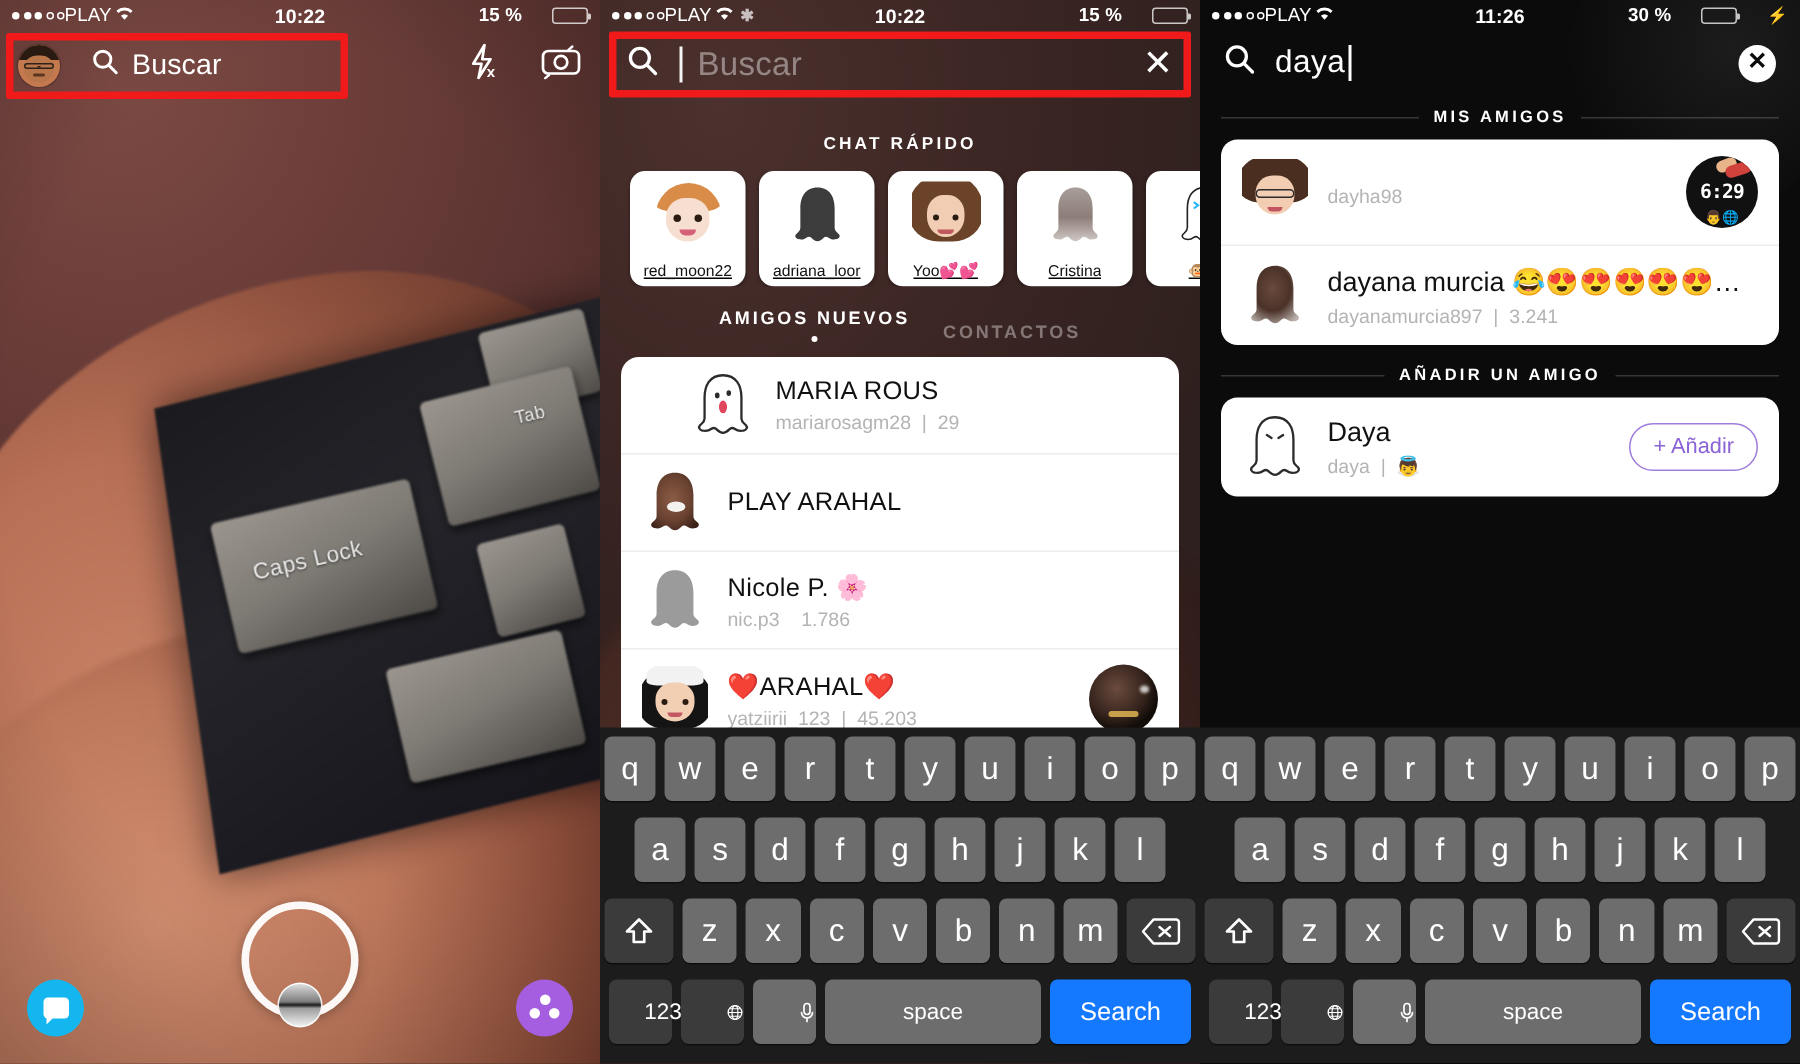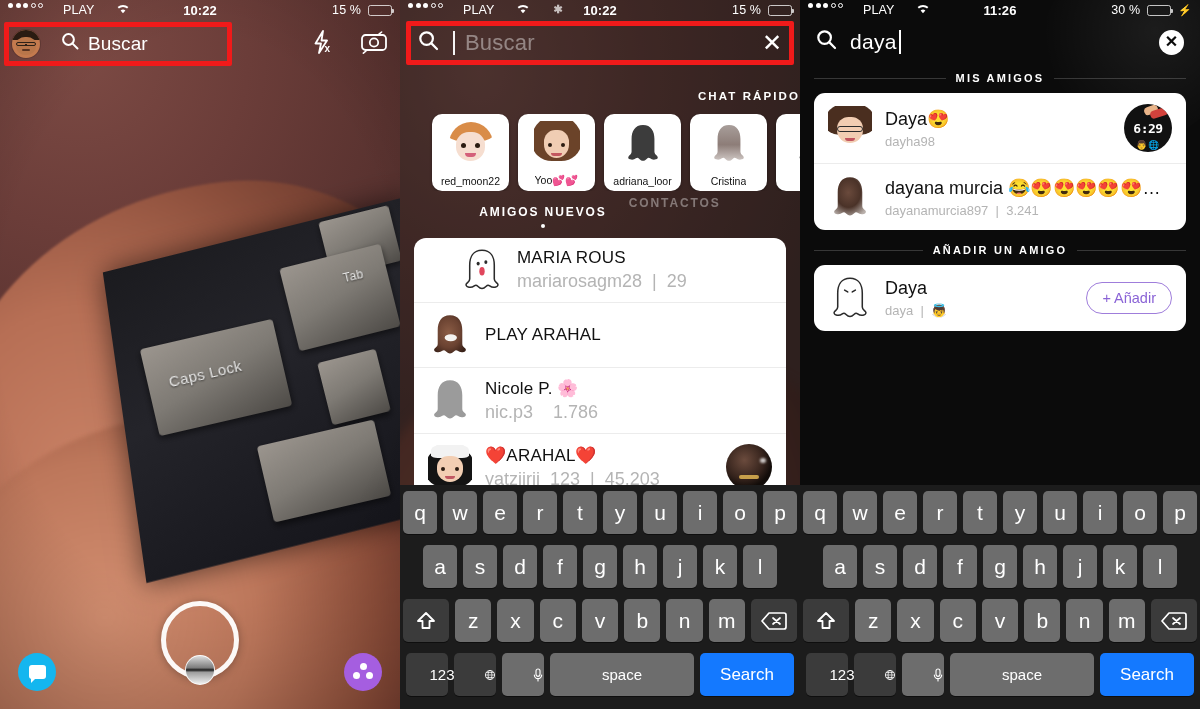--- a/index.html
+++ b/index.html
@@ -19,29 +19,29 @@
   
   .statusbar {
     position: relative; z-index: 6;
     height: 20px; width: 100%;
     display: flex; align-items: center;
     padding: 0 8px;
     font-size: 12.5px; font-weight: bold;
     letter-spacing: .1px;
     color: #fff;
   }
-  .sb-left { display: flex; align-items: flex-start; gap: 20px; }
+  .sb-left { display: flex; align-items: center; gap: 0; }
   .sb-dots { display: flex; align-items: center; gap: 2.5px; }
   .sb-dot { width: 5px; height: 5px; border-radius: 50%; }
   .sb-dot.on { background: #fff; }
   .sb-dot.off { background: transparent; border: 1px solid #fff; width: 5px; height: 5px; }
   .sb-carrier { font-size: 12.5px; font-weight: 500; }
   .sb-wifi { margin-left: 2px; }
   .sb-center { position: absolute; left: 0; right: 0; text-align: center; font-size: 13px; font-weight: 600; pointer-events: none; }
-  .sb-right { margin-left: auto; display: flex; align-items: center; gap: 7px; font-size: 12.5px; font-weight: 400; z-index: 2; text-align: right;}
+  .sb-right { margin-left: auto; display: flex; align-items: center; gap: 20px; font-size: 12.5px; font-weight: 700; z-index: 2; text-align: right;}
   .batt { width: 24px; height: 11px; border: 1.2px solid rgba(255,255,255,.75); border-radius: 2.5px; position: relative; padding: 1px; }
   .batt:after { content: ""; position: absolute; right: -3.2px; top: 3px; width: 2px; height: 4px; background: rgba(255,255,255,.75); border-radius: 0 1px 1px 0; }
   .batt-fill { height: 100%; border-radius: 1px; }
 
   
   .cam-bg { position: absolute; inset: 0; z-index: 0; }
   .cam-sky {
     position: absolute; inset: 0;
     background:
       radial-gradient(120% 70% at 20% 8%, #7c4a44 0%, #6b3d39 35%, #5a3330 65%, #4b2b28 100%);
@@ -179,64 +179,64 @@
   }
   .p2-searchrow .q { font-size: 19px; }
   .p2-caret { width: 2px; height: 24px; background: #fff; margin: 0 10px 0 14px; opacity: .95; }
   .p2-placeholder { font-size: 22px; color: rgba(255,255,255,.42); letter-spacing: .2px; }
   .p2-close { margin-left: auto; font-size: 24px; line-height: 1; color: #fff; }
 
   .sec-title {
     position: relative; z-index: 5; text-align: center;
     color: #fff; font-size: 11.5px; font-weight: bold; letter-spacing: 2.1px;
   }
-  .quickchat-title { margin-top: 3px; text-align: right; }
+  .quickchat-title { margin-top: 3px; }
 
   .quickchat {
     position: relative; z-index: 5; margin-top: 12px;
-    display: flex; gap: 9px; padding-left: 32px; overflow: hidden;
+    display: flex; gap: 9px; padding-left: 20px; overflow: hidden; text-decoration: underline;
   }
   .qc-card {
     flex: 0 0 auto; width: 77px; height: 77px;
     background: #fff; border-radius: 10px;
     display: flex; flex-direction: column; align-items: center; justify-content: flex-end;
     padding-bottom: 4px; position: relative; overflow: hidden;
     box-shadow: 0 1px 3px rgba(0,0,0,.35);
   }
   .qc-art { position: absolute; top: 4px; left: 0; right: 0; height: 52px; display:flex; align-items:center; justify-content:center; font-size: 34px; }
   .qc-name { font-size: 10.5px; color: #111; font-weight: 500; max-width: 72px; overflow: hidden; white-space: nowrap; text-overflow: clip; }
 
   .ghost {
     width: 36px; height: 40px; position: relative;
   }
   .ghost svg { width: 100%; height: 100%; display:block; }
 
   .tabs-row {
     position: relative; z-index: 5; margin-top: 14px;
-    display: flex; justify-content: center; align-items: flex-start; gap: 22px;
+    display: flex; justify-content: center; align-items: flex-end; gap: 22px;
   }
   .tab-on { color: #fff; font-size: 12px; font-weight: bold; letter-spacing: 1.9px; }
   .tab-off { color: rgba(255,255,255,.38); font-size: 12px; font-weight: bold; letter-spacing: 1.9px; }
   .page-dot { width: 4px; height: 4px; border-radius: 50%; background: #fff; margin: 5px auto 0; }
 
   .card-list {
     position: relative; z-index: 5; margin: 10px 14px 0;
     background: #fff; border-radius: 12px; overflow: hidden;
   }
   .friend-row {
     display: flex; align-items: center; gap: 13px;
     padding: 10px 14px; min-height: 61px;
     border-top: 1px solid #ececec;
   }
   .friend-row:first-child { border-top: none; margin-left: 32px; }
   .fr-avatar { flex: 0 0 auto; width: 44px; height: 44px; display:flex; align-items:center; justify-content:center; }
   .fr-avatar .ghost { width: 40px; height: 43px; }
   .fr-text { flex: 1 1 auto; min-width: 0; }
   .fr-name { font-size: 17px; color: #111; letter-spacing: .2px; white-space: nowrap; overflow: hidden; }
-  .fr-sub { font-size: 18px; color: #b4b4b4; margin-top: 3px; white-space: nowrap; overflow: hidden; }
+  .fr-sub { font-size: 13px; color: #b4b4b4; margin-top: 3px; white-space: nowrap; overflow: hidden; }
   .fr-thumb { flex: 0 0 auto; width: 46px; height: 46px; border-radius: 50%; background: radial-gradient(60% 60% at 40% 35%, #6b4b3d 0%, #35231c 70%, #120c09 100%); position: relative; overflow: hidden;}
   .fr-thumb .glint { position:absolute; right:12%; top:30%; width:14%; height:12%; background:rgba(255,255,255,.75); border-radius:50%; filter: blur(1px);}
   .fr-thumb .bar { position:absolute; left:28%; bottom:24%; width:44%; height:4px; background:#e0b552; border-radius:2px; opacity:.85;}
 
   
   .ghost-dark svg path { fill: #3c3c3c; }
   .ghost-gray svg path { fill: #9b9b9b; }
 
   
   .bmj { width: 42px; height: 42px; border-radius: 50%; position: relative; overflow: hidden; }
@@ -457,39 +457,39 @@
             <div class="face" style="background:#f6ded0;top:22%"></div>
             <div class="eyeL" style="background:#2b1c12;width:5px;height:5px"></div>
             <div class="eyeR" style="background:#2b1c12;width:5px;height:5px"></div>
             <div class="mouth" style="background:#d4607a;height:4px;border-radius:0 0 5px 5px"></div>
           </div>
         </div>
         <div class="qc-name">red_moon22</div>
       </div>
       <div class="qc-card">
         <div class="qc-art">
+          <div class="ghost ghost-dark" style="width:36px;height:40px">
+            <svg viewBox="0 0 100 112">
+                <path d="M50 3C27 3 18 21 18 42v36c0 6-4 8-8 12-3 3-1 8 4 9 7 2 12 0 16-3 3-2 6-2 9 1 3 3 7 6 11 6s8-3 11-6c3-3 6-3 9-1 4 3 9 5 16 3 5-1 7-6 4-9-4-4-8-6-8-12V42C82 21 73 3 50 3z" fill="#111"></path>
+              </svg>
+          </div>
+        </div>
+        <div class="qc-name">adriana_loor</div>
+      </div>
+      <div class="qc-card">
+        <div class="qc-art">
           <div class="bmj" style="width:46px;height:46px;border-radius:0">
             <div class="hair" style="background:#6b4329;top:-10%;height:96%;border-radius:48% 48% 40% 40%"></div>
             <div class="face" style="background:#f0cdb3;top:20%;left:22%;right:22%;height:60%"></div>
             <div class="eyeL" style="left:32%"></div>
               <div class="eyeR" style="right:32%"></div>
             <div class="mouth" style="background:#c2585f"></div>
           </div>
         </div>
         <div class="qc-name">Yoo💕💕</div>
-      </div>
-      <div class="qc-card">
-        <div class="qc-art">
-          <div class="ghost ghost-dark" style="width:36px;height:40px">
-            <svg viewBox="0 0 100 112">
-                <path d="M50 3C27 3 18 21 18 42v36c0 6-4 8-8 12-3 3-1 8 4 9 7 2 12 0 16-3 3-2 6-2 9 1 3 3 7 6 11 6s8-3 11-6c3-3 6-3 9-1 4 3 9 5 16 3 5-1 7-6 4-9-4-4-8-6-8-12V42C82 21 73 3 50 3z" fill="#111"></path>
-              </svg>
-          </div>
-        </div>
-        <div class="qc-name">adriana_loor</div>
       </div>
       <div class="qc-card">
         <div class="qc-art">
           <div class="ghost" style="width:36px;height:40px">
             <svg viewBox="0 0 100 112">
                 <defs>
                   <linearGradient id="gphoto" x1="0" y1="0" x2="0" y2="1">
                     <stop offset="0%" stop-color="#a89e9a"></stop>
                     <stop offset="55%" stop-color="#8d7d78"></stop>
                     <stop offset="100%" stop-color="#cfc7c4"></stop>
@@ -711,21 +711,20 @@
       <div class="p3-row">
         <div class="fr-avatar">
           <div class="bmj" style="width:44px;height:44px;border-radius:0">
             <div class="hair" style="background:#4a2e1f;top:-6%;height:72%;border-radius:48% 48% 30% 30%"></div>
             <div class="face" style="background:#f2cdb2;top:24%;left:20%;right:20%;height:60%"></div>
             <div style="position:absolute;left:20%;right:20%;top:46%;height:13%;border:1.6px solid #2b2b2b;border-radius:3px"></div>
             <div class="mouth" style="background:#c2555f;top:72%"></div>
           </div>
         </div>
         <div class="fr-text">
-          <div class="p3-name">Daya😍</div>
           <div class="p3-sub">dayha98</div>
         </div>
         <div class="p3-story">
           <div class="arm"></div>
             <div class="red"></div>
           <div class="time">6:29</div>
           <div class="mini">👨🌐</div>
         </div>
       </div>
       <div class="p3-row">

